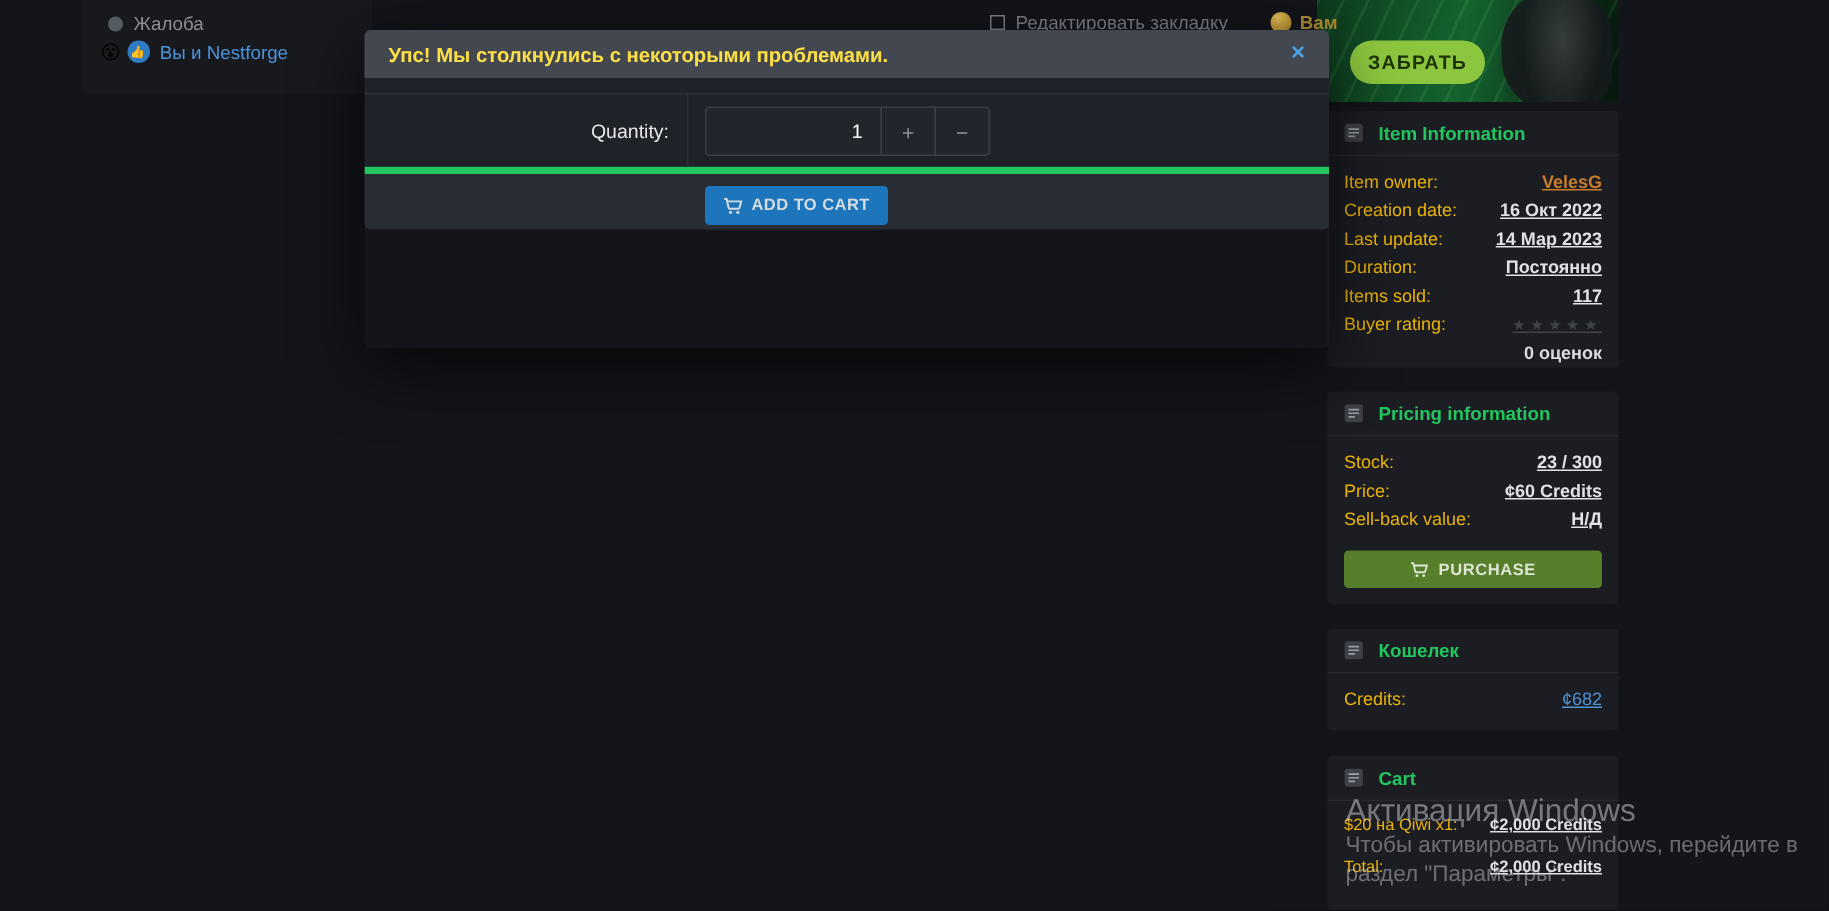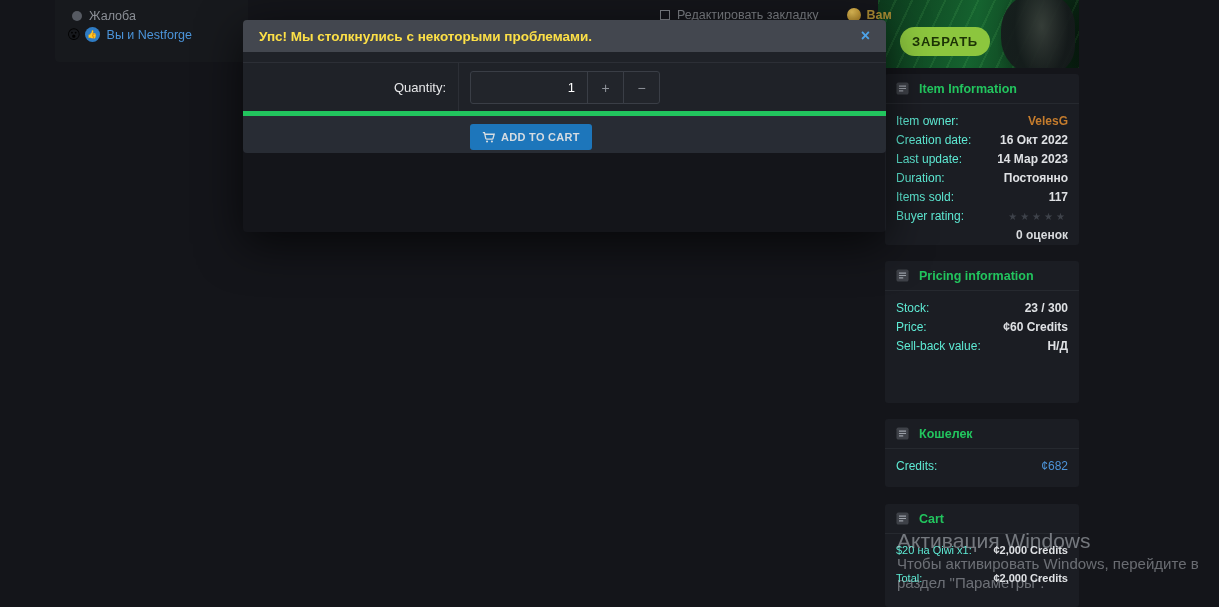--- a/index.html
+++ b/index.html
@@ -75,22 +75,22 @@
                font-size:13px; font-weight:bold; letter-spacing:.8px; cursor:pointer; }
 
   
   .panel { position:absolute; left:885px; width:194px; background:#1b1d23; border-radius:3px; }
   .panel-header { height:30px; display:flex; align-items:center; gap:10px; padding:0 11px;
                   border-bottom:1px solid #26292f; }
   .panel-header .hdr-icon { color:#9ba0a8; display:flex; }
   .panel-title { color:#22c55e; font-size:12.5px; font-weight:bold; }
   .panel-body { padding:10px 11px 8px 11px; }
   .info-row { display:flex; justify-content:space-between; align-items:baseline; margin-bottom:5px; }
-  .info-label { color:#5eead4; font-size:12px; }
-  .info-value { color:#dfe1e4; font-size:12px; font-weight:bold; text-align:left; }
+  .info-label { color:#eab308; font-size:12px; }
+  .info-value { color:#dfe1e4; font-size:12px; font-weight:bold; text-align:left;text-decoration:underline; }
   .owner-link { color:var(--owner-orange,#c57c2d); }
   .stars { color:#3e424a; font-size:10px; letter-spacing:3px; font-weight:normal; }
   .rating-note { text-align:right; color:#d9dbde; font-size:12px; font-weight:bold; margin-top:2px; }
 
   #panel-item-info { top:74px; height:171px; }
   #panel-pricing   { top:261px; height:142px; }
   #panel-wallet    { top:419px; height:68px; }
   #panel-cart      { top:504px; height:103px; overflow:hidden; }
 
   .purchase-btn { display:flex; align-items:center; justify-content:center; gap:7px;
@@ -226,20 +226,30 @@
         <span class="info-value">23 / 300</span>
       </div>
       <div class="info-row">
         <span class="info-label">Price:</span>
         <span class="info-value">¢60 Credits</span>
       </div>
       <div class="info-row">
         <span class="info-label">Sell-back value:</span>
         <span class="info-value">Н/Д</span>
       </div>
+      <button class="purchase-btn">
+        <span class="cart-icon">
+          <svg width="12" height="12" viewBox="0 0 16 16">
+              <path d="M1 2h2l1.6 7.2a1 1 0 0 0 1 .8h6.9a1 1 0 0 0 1-.8L15 4H4" fill="none" stroke="currentColor" stroke-width="1.6"></path>
+              <circle cx="6.2" cy="13" r="1.3" fill="currentColor"></circle>
+              <circle cx="12.2" cy="13" r="1.3" fill="currentColor"></circle>
+            </svg>
+        </span>
+        <span>PURCHASE</span>
+      </button>
     </div>
   </div>
 
   <div class="panel" id="panel-wallet">
     <div class="panel-header">
       <span class="hdr-icon">
         <svg width="13" height="13" viewBox="0 0 14 14">
             <rect x="0.5" y="0.5" width="13" height="13" rx="2" fill="currentColor" opacity=".28"></rect>
             <path d="M3.2 4.4h7.6M3.2 7h7.6M3.2 9.6h4.6" stroke="currentColor" stroke-width="1.2"></path>
           </svg>

